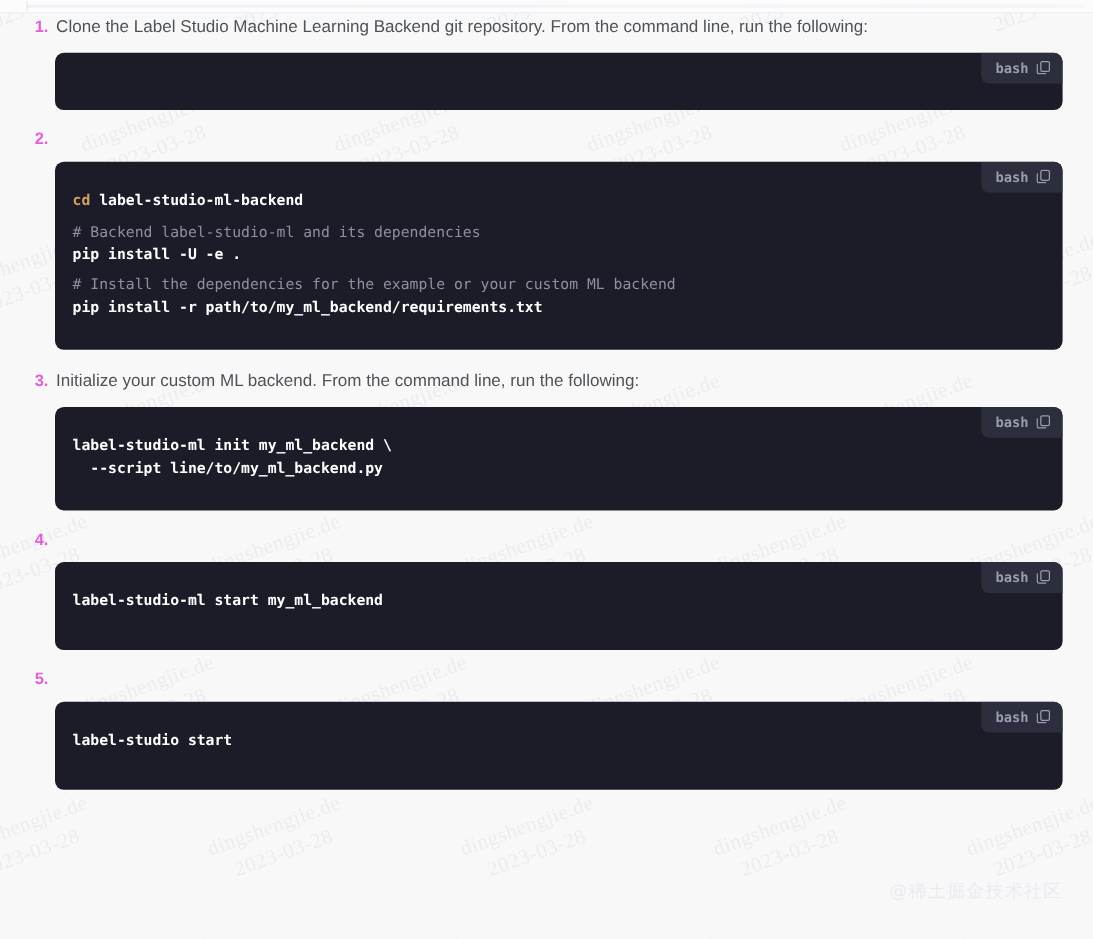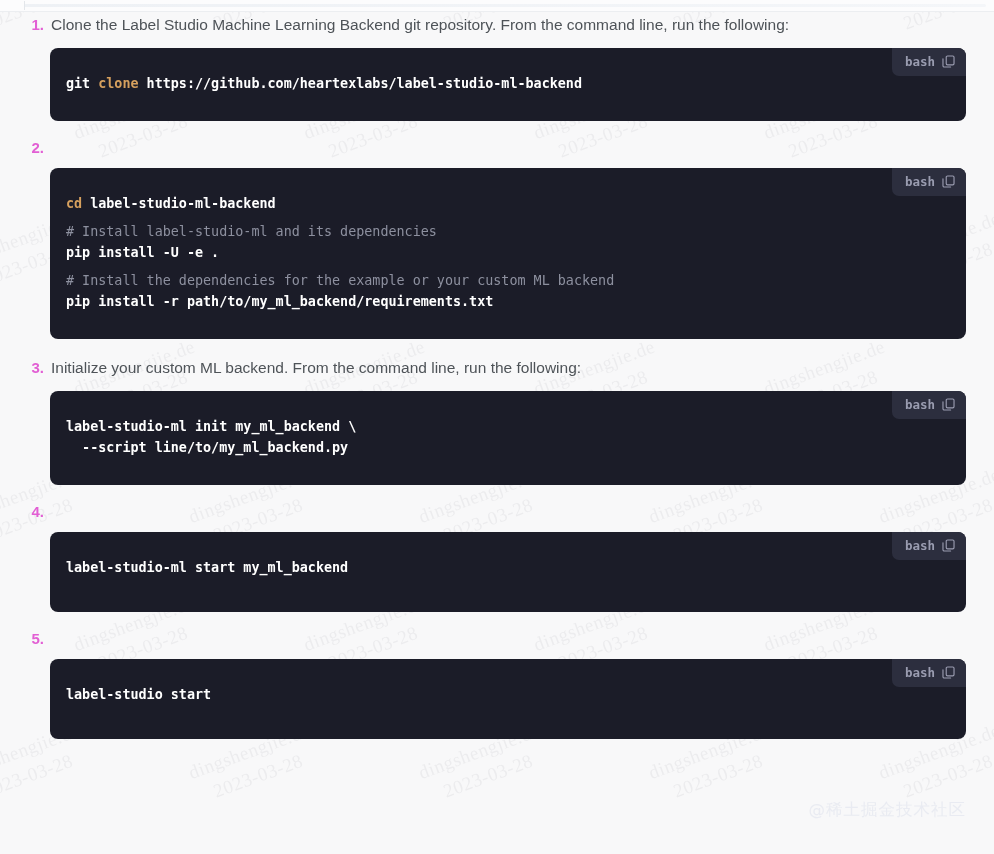--- a/index.html
+++ b/index.html
@@ -333,40 +333,39 @@
       <div class="code-block">
         <div class="code-badge">
           <span>bash</span>
           <span>
             <svg class="copy-icon" viewBox="0 0 16 16" fill="none">
               <rect x="5.2" y="1.2" width="9.6" height="11" rx="1.6" stroke="#9a9cb0" stroke-width="1.4"></rect>
               <path d="M10.6 14.8H2.8A1.6 1.6 0 0 1 1.2 13.2V4.6" stroke="#9a9cb0" stroke-width="1.4" stroke-linecap="round"></path>
             </svg>
           </span>
         </div>
-        <pre class="code"><span>git </span><span class="kw">clone</span><span> https://github.com/heartexlabs/label-studio-ml-backend</span></pre>
       </div>
     </div>
     <div class="step">
       <div class="step-line">
         <span class="step-num">2.</span>
       </div>
       <div class="code-block">
         <div class="code-badge">
           <span>bash</span>
           <span>
             <svg class="copy-icon" viewBox="0 0 16 16" fill="none">
               <rect x="5.2" y="1.2" width="9.6" height="11" rx="1.6" stroke="#9a9cb0" stroke-width="1.4"></rect>
               <path d="M10.6 14.8H2.8A1.6 1.6 0 0 1 1.2 13.2V4.6" stroke="#9a9cb0" stroke-width="1.4" stroke-linecap="round"></path>
             </svg>
           </span>
         </div>
         <pre class="code"><span class="kw">cd</span><span> label-studio-ml-backend</span>
 <span class="blank">
-</span><span class="cmt"># Install label-studio-ml and its dependencies</span>
+</span><span class="cmt"># Backend label-studio-ml and its dependencies</span>
 <span>pip install -U -e .</span>
 <span class="blank">
 </span><span class="cmt"># Install the dependencies for the example or your custom ML backend</span>
 <span>pip install -r path/to/my_ml_backend/requirements.txt</span></pre>
       </div>
     </div>
     <div class="step">
       <div class="step-line">
         <span class="step-num">3.</span>
         <span class="step-text">Initialize your custom ML backend. From the command line, run the following:</span>

